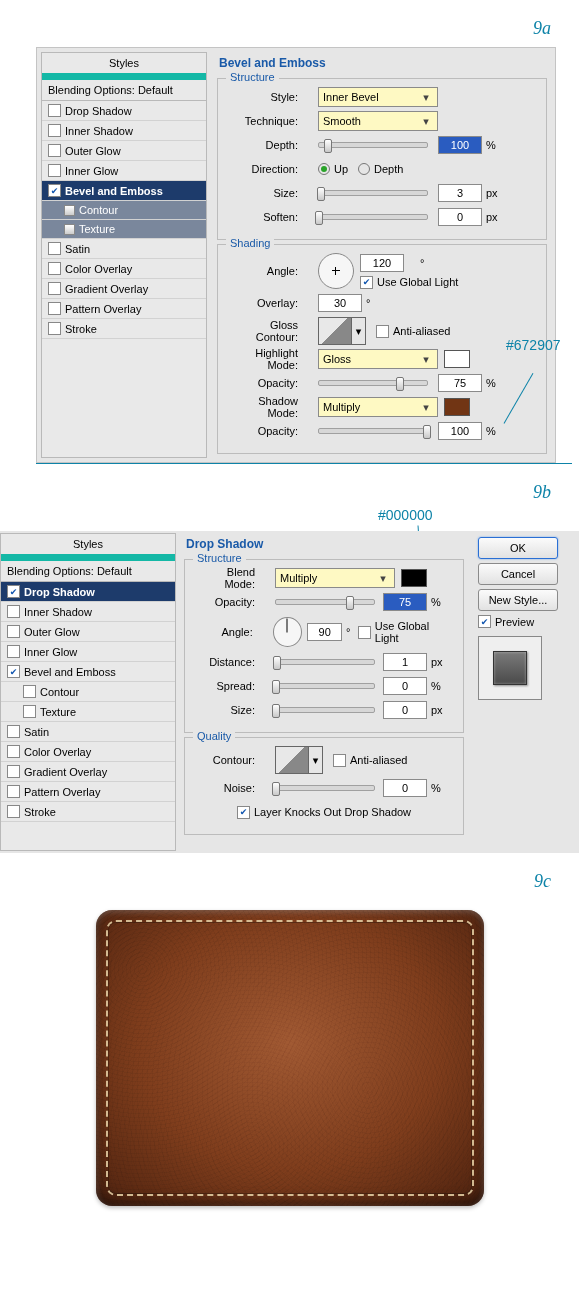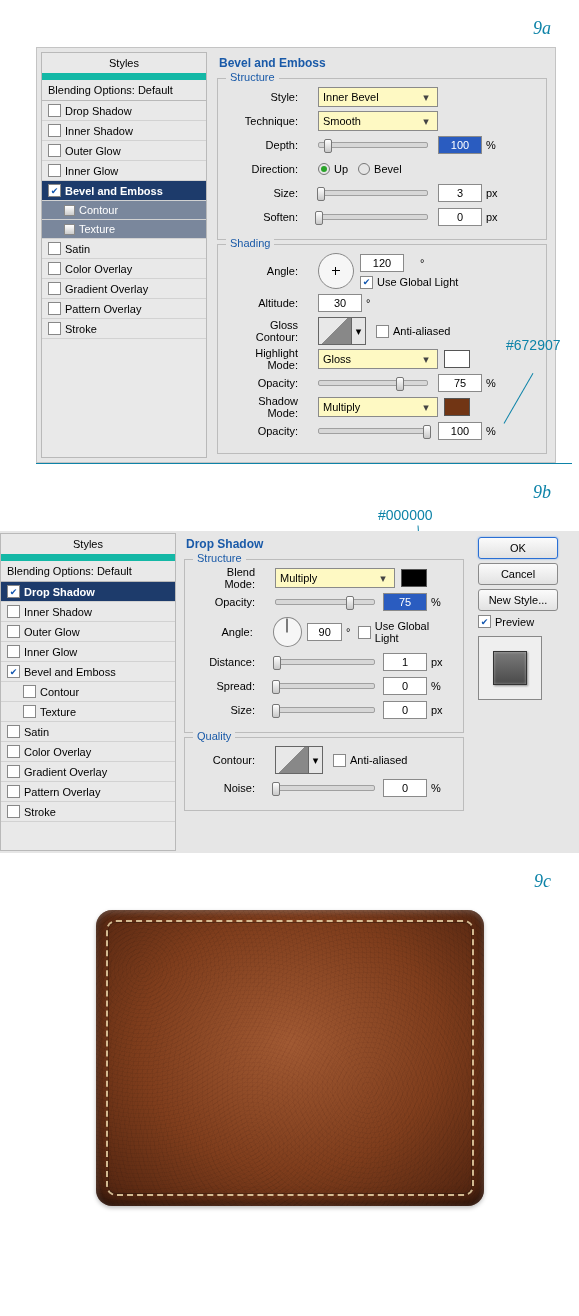--- a/index.html
+++ b/index.html
@@ -168,21 +168,21 @@
             </div>
             <span style="width:10px"></span>
             <div class="numbox hl">100</div>
             <span class="unit">%</span>
           </div>
       <div class="row">
             <span class="lbl">Direction:</span>
             <span class="radio on"></span>
             <span style="padding:0 10px 0 4px">Up</span>
             <span class="radio"></span>
-            <span style="padding-left:4px">Bevel</span>
+            <span style="padding-left:4px">Depth</span>
           </div>
       <div class="row">
             <span class="lbl">Size:</span>
             <div class="slider" style="width:110px">
               <div class="thumb" style="left:2%"></div>
             </div>
             <span style="width:10px"></span>
             <div class="numbox">3</div>
             <span class="unit">px</span>
           </div>
@@ -209,21 +209,21 @@
                 <div class="numbox">120</div>
                 <span>°</span>
               </div>
           <div style="display:flex;align-items:center;gap:4px">
                 <span class="chk on"></span>
                 <span>Use Global Light</span>
               </div>
         </div>
       </div>
       <div class="row">
-            <span class="lbl">Altitude:</span>
+            <span class="lbl">Overlay:</span>
             <div class="numbox">30</div>
             <span class="unit">°</span>
           </div>
       <div class="row" style="height:32px">
             <span class="lbl">Gloss Contour:</span>
             <div class="gloss-contour"></div>
             <div class="gloss-arr">▾</div>
             <span style="width:10px"></span>
             <span class="chk"></span>
             <span style="padding-left:4px">Anti-aliased</span>
@@ -410,20 +410,24 @@
           </div>
       <div class="row">
             <span class="lbl" style="width:80px">Noise:</span>
             <div class="slider" style="width:100px">
               <div class="thumb" style="left:0"></div>
             </div>
             <span style="width:8px"></span>
             <div class="numbox">0</div>
             <span class="unit">%</span>
           </div>
+      <div class="row" style="justify-content:center">
+            <span class="chk on"></span>
+            <span style="padding-left:4px">Layer Knocks Out Drop Shadow</span>
+          </div>
     </div>
   </div>
 
   <div class="actions">
     <div class="btn primary">OK</div>
     <div class="btn">Cancel</div>
     <div class="btn">New Style...</div>
     <div style="display:flex;align-items:center;gap:4px;margin-top:2px">
           <span class="chk on"></span>
           <span>Preview</span>

